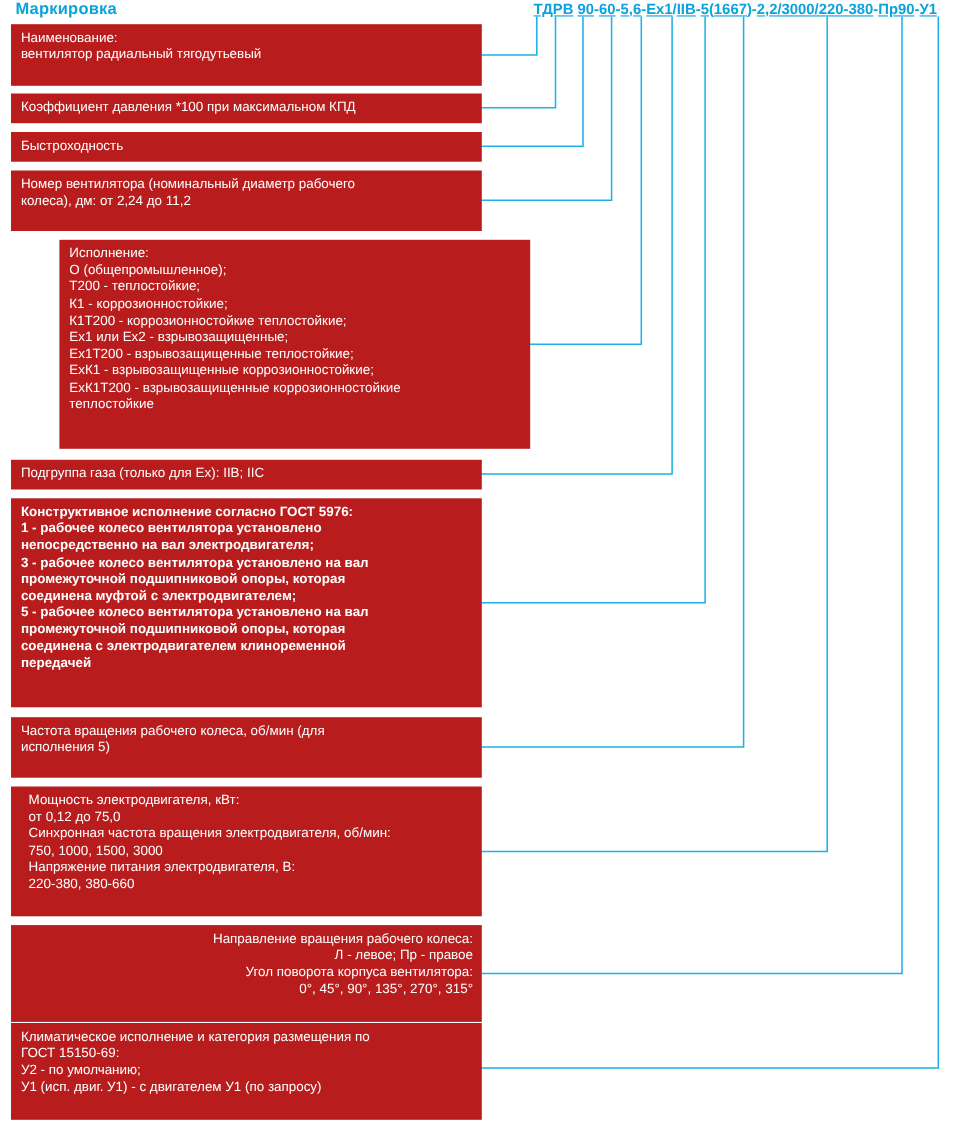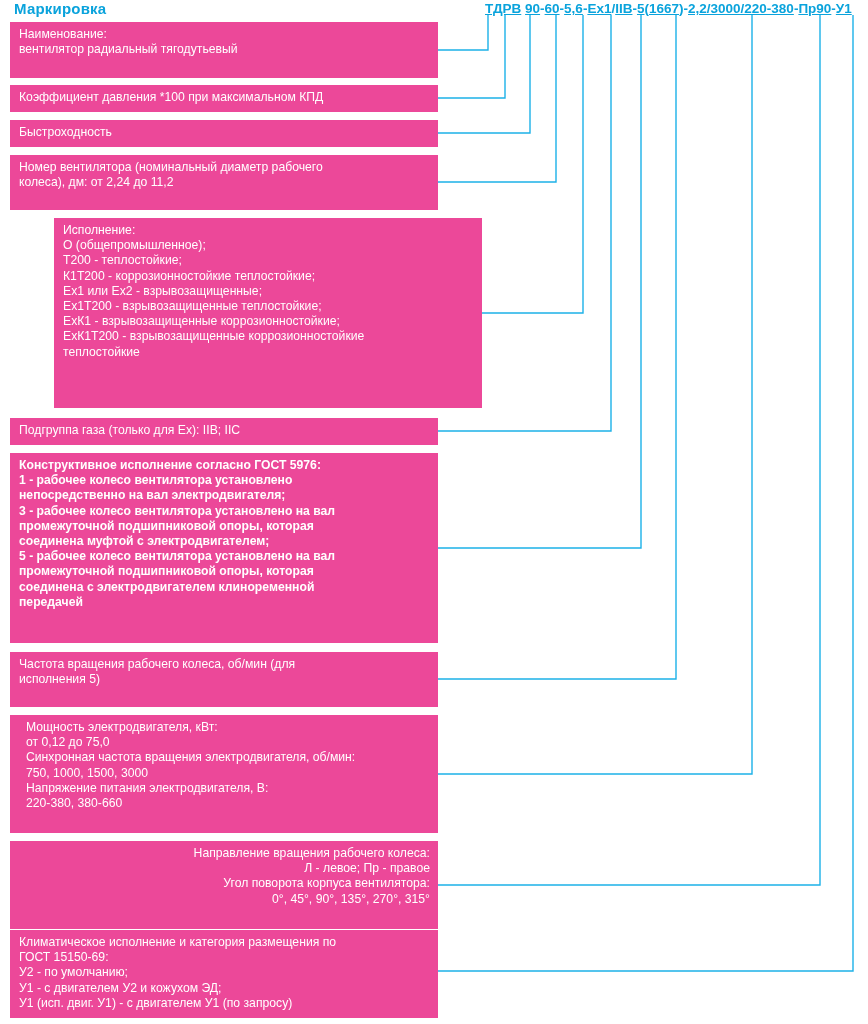--- a/index.html
+++ b/index.html
@@ -38,21 +38,21 @@
     color: #0aa3dc;
     white-space: nowrap;
     letter-spacing: 0px;
     text-align: right;
   }
   .code .u { text-decoration: underline; }
   .code .sep { text-decoration: none; }
   .box {
     position: absolute;
     left: 10px;
-    background: #ec4899;
+    background: #b91c1c;
     color: #ffffff;
     font-size: 12.2px;
     line-height: 15.2px;
     padding: 5px 8px 5px 9px;
     box-sizing: border-box;
     width: 428px;
   }
   .box div { white-space: pre; }
   svg.lines {
     position: absolute;
@@ -100,20 +100,21 @@
         <div>Быстроходность</div>
       </div>
       <div class="box" style="top: 155px; height: 55px;">
         <div>Номер вентилятора (номинальный диаметр рабочего</div>
         <div>колеса), дм: от 2,24 до 11,2</div>
       </div>
       <div class="box" style="top: 218px; height: 190px; margin-left: 44px;">
         <div>Исполнение:</div>
         <div>О (общепромышленное);</div>
         <div>Т200 - теплостойкие;</div>
+        <div>К1 - коррозионностойкие;</div>
         <div>К1Т200 - коррозионностойкие теплостойкие;</div>
         <div>Ех1 или Ех2 - взрывозащищенные;</div>
         <div>Ех1Т200 - взрывозащищенные теплостойкие;</div>
         <div>ЕхК1 - взрывозащищенные коррозионностойкие;</div>
         <div>ЕхК1Т200 - взрывозащищенные коррозионностойкие</div>
         <div>теплостойкие</div>
       </div>
       <div class="box" style="top: 418px; height: 27px;">
         <div>Подгруппа газа (только для Ех): IIB; IIC</div>
       </div>
@@ -144,18 +145,17 @@
       <div class="box" style="top: 841px; height: 88px; text-align: right;">
         <div>Направление вращения рабочего колеса:</div>
         <div>Л - левое; Пр - правое</div>
         <div>Угол поворота корпуса вентилятора:</div>
         <div>0°, 45°, 90°, 135°, 270°, 315°</div>
       </div>
       <div class="box" style="top: 930px; height: 88px;">
         <div>Климатическое исполнение и категория размещения по</div>
         <div>ГОСТ 15150-69:</div>
         <div>У2 - по умолчанию;</div>
-        <div>У1 - с двигателем У2 и кожухом ЭД;</div>
         <div>У1 (исп. двиг. У1) - с двигателем У1 (по запросу)</div>
       </div>
     </div>
 
 </div>
 
 </body></html>

